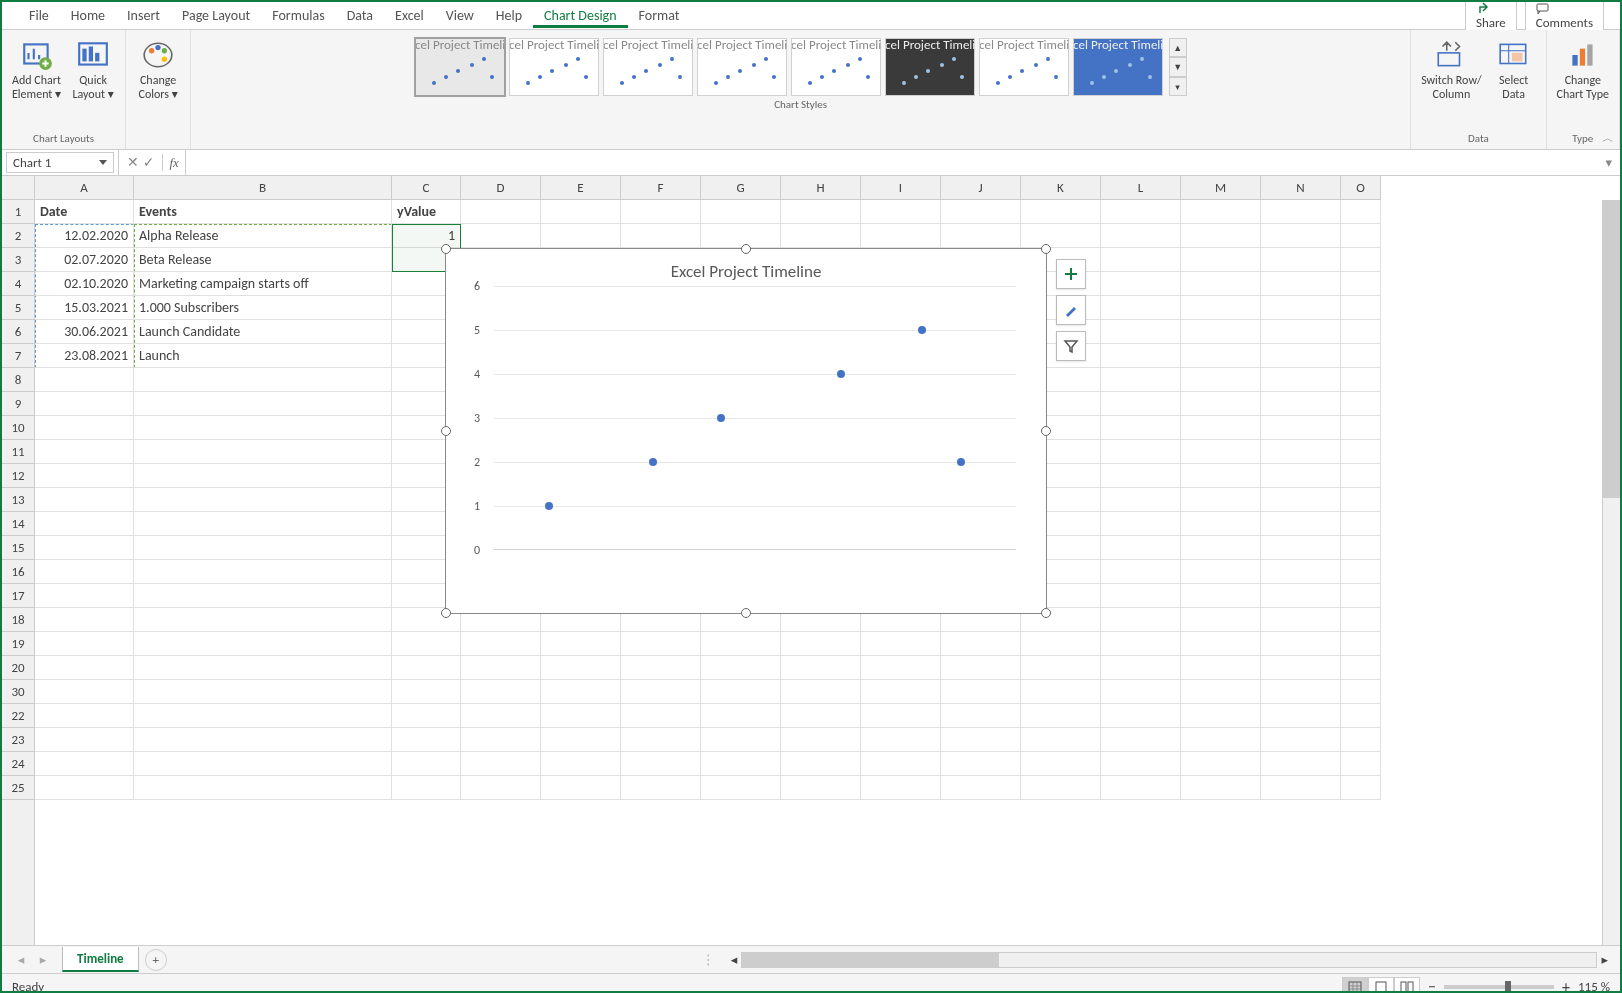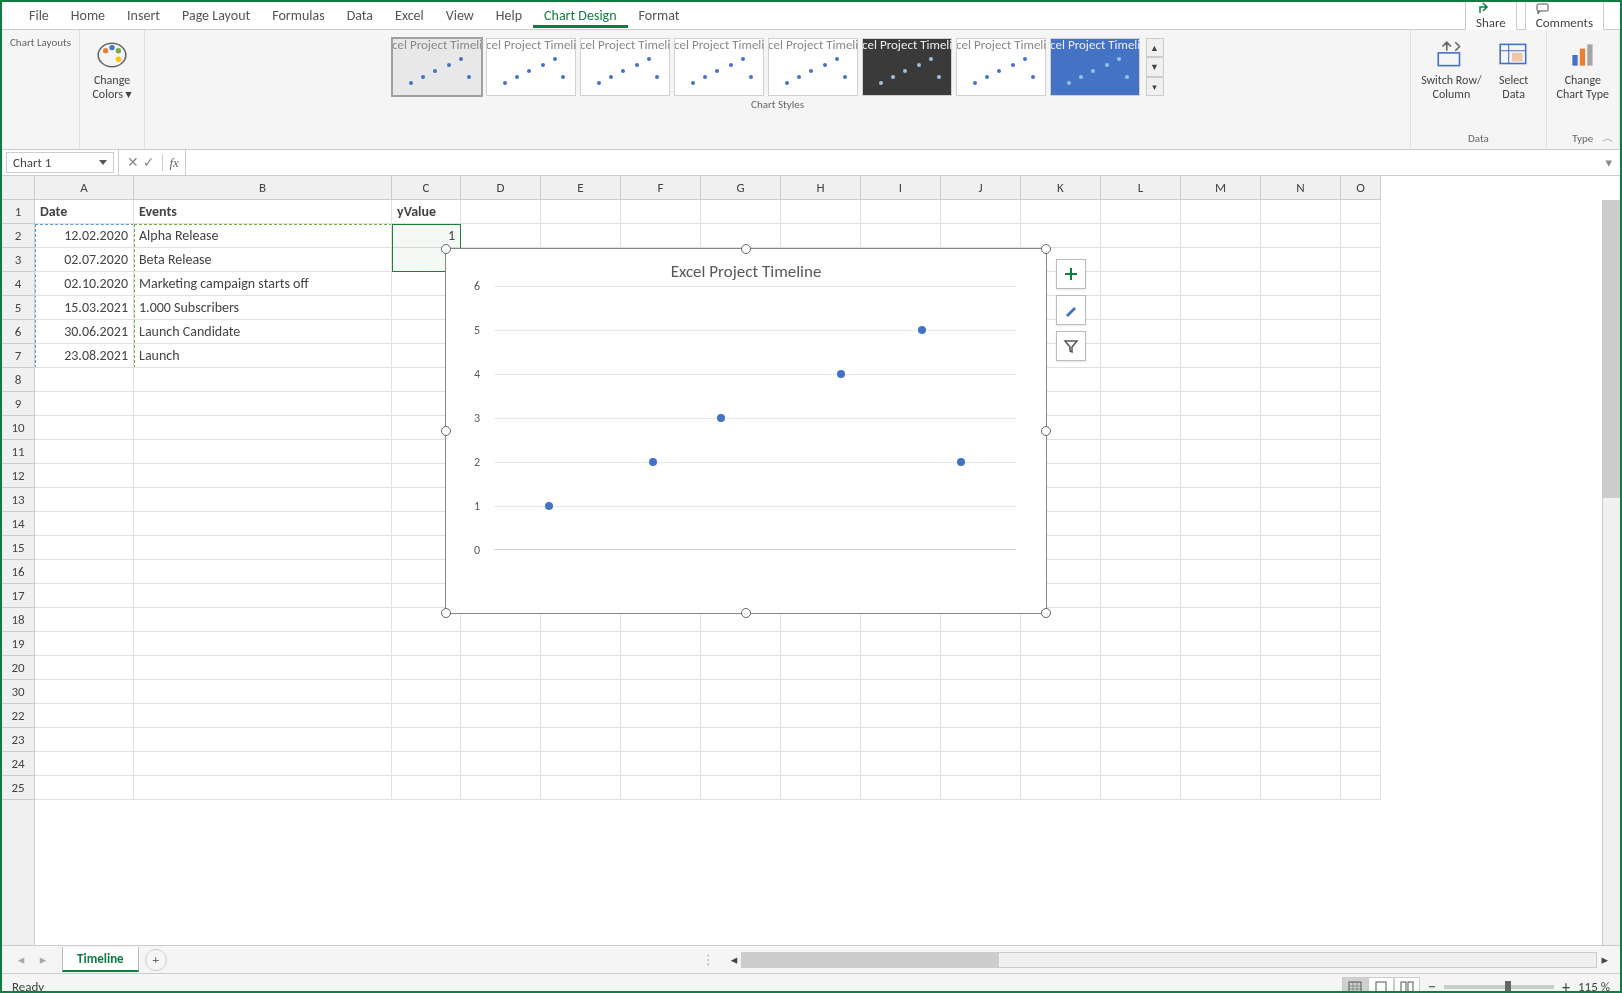--- a/index.html
+++ b/index.html
@@ -96,20 +96,40 @@
         </svg><span>Share</span></button>
     <button class="menu-btn"><svg width="13" height="13">
           <rect x="1" y="2" width="11" height="7" rx="1" stroke="#555" fill="none"></rect>
           <path d="M4 9l-2 3v-3" stroke="#555" fill="none"></path>
         </svg><span>Comments</span></button>
   </div>
 </div>
 
 <div class="ribbon">
   <div class="ribbon-group">
+    <div class="ribbon-group-buttons">
+      <div class="big-btn">
+        <svg class="icon" viewBox="0 0 32 32">
+            <rect x="4" y="6" width="22" height="18" fill="none" stroke="#4472c4" stroke-width="2"></rect>
+            <path d="M8 20v-6M13 20v-10M18 20v-4" stroke="#4472c4" stroke-width="2"></path>
+            <circle cx="24" cy="24" r="6" fill="#70ad47"></circle>
+            <path d="M24 21v6M21 24h6" stroke="#fff" stroke-width="2"></path>
+          </svg>
+        <div class="label">Add Chart<br>Element ▾</div>
+      </div>
+      <div class="big-btn">
+        <svg class="icon" viewBox="0 0 32 32">
+            <rect x="3" y="5" width="26" height="20" fill="none" stroke="#4472c4" stroke-width="2"></rect>
+            <rect x="6" y="10" width="4" height="12" fill="#4472c4"></rect>
+            <rect x="12" y="8" width="4" height="14" fill="#4472c4"></rect>
+            <rect x="18" y="14" width="4" height="8" fill="#4472c4"></rect>
+          </svg>
+        <div class="label">Quick<br>Layout ▾</div>
+      </div>
+    </div>
     <div class="ribbon-group-label">Chart Layouts</div>
   </div>
 
   <div class="ribbon-group">
     <div class="ribbon-group-buttons">
       <div class="big-btn">
         <svg class="icon" viewBox="0 0 32 32">
             <ellipse cx="16" cy="16" rx="13" ry="11" fill="none" stroke="#666" stroke-width="1.5"></ellipse>
             <circle cx="10" cy="12" r="2.5" fill="#ed7d31"></circle>
             <circle cx="16" cy="9" r="2.5" fill="#4472c4"></circle>

